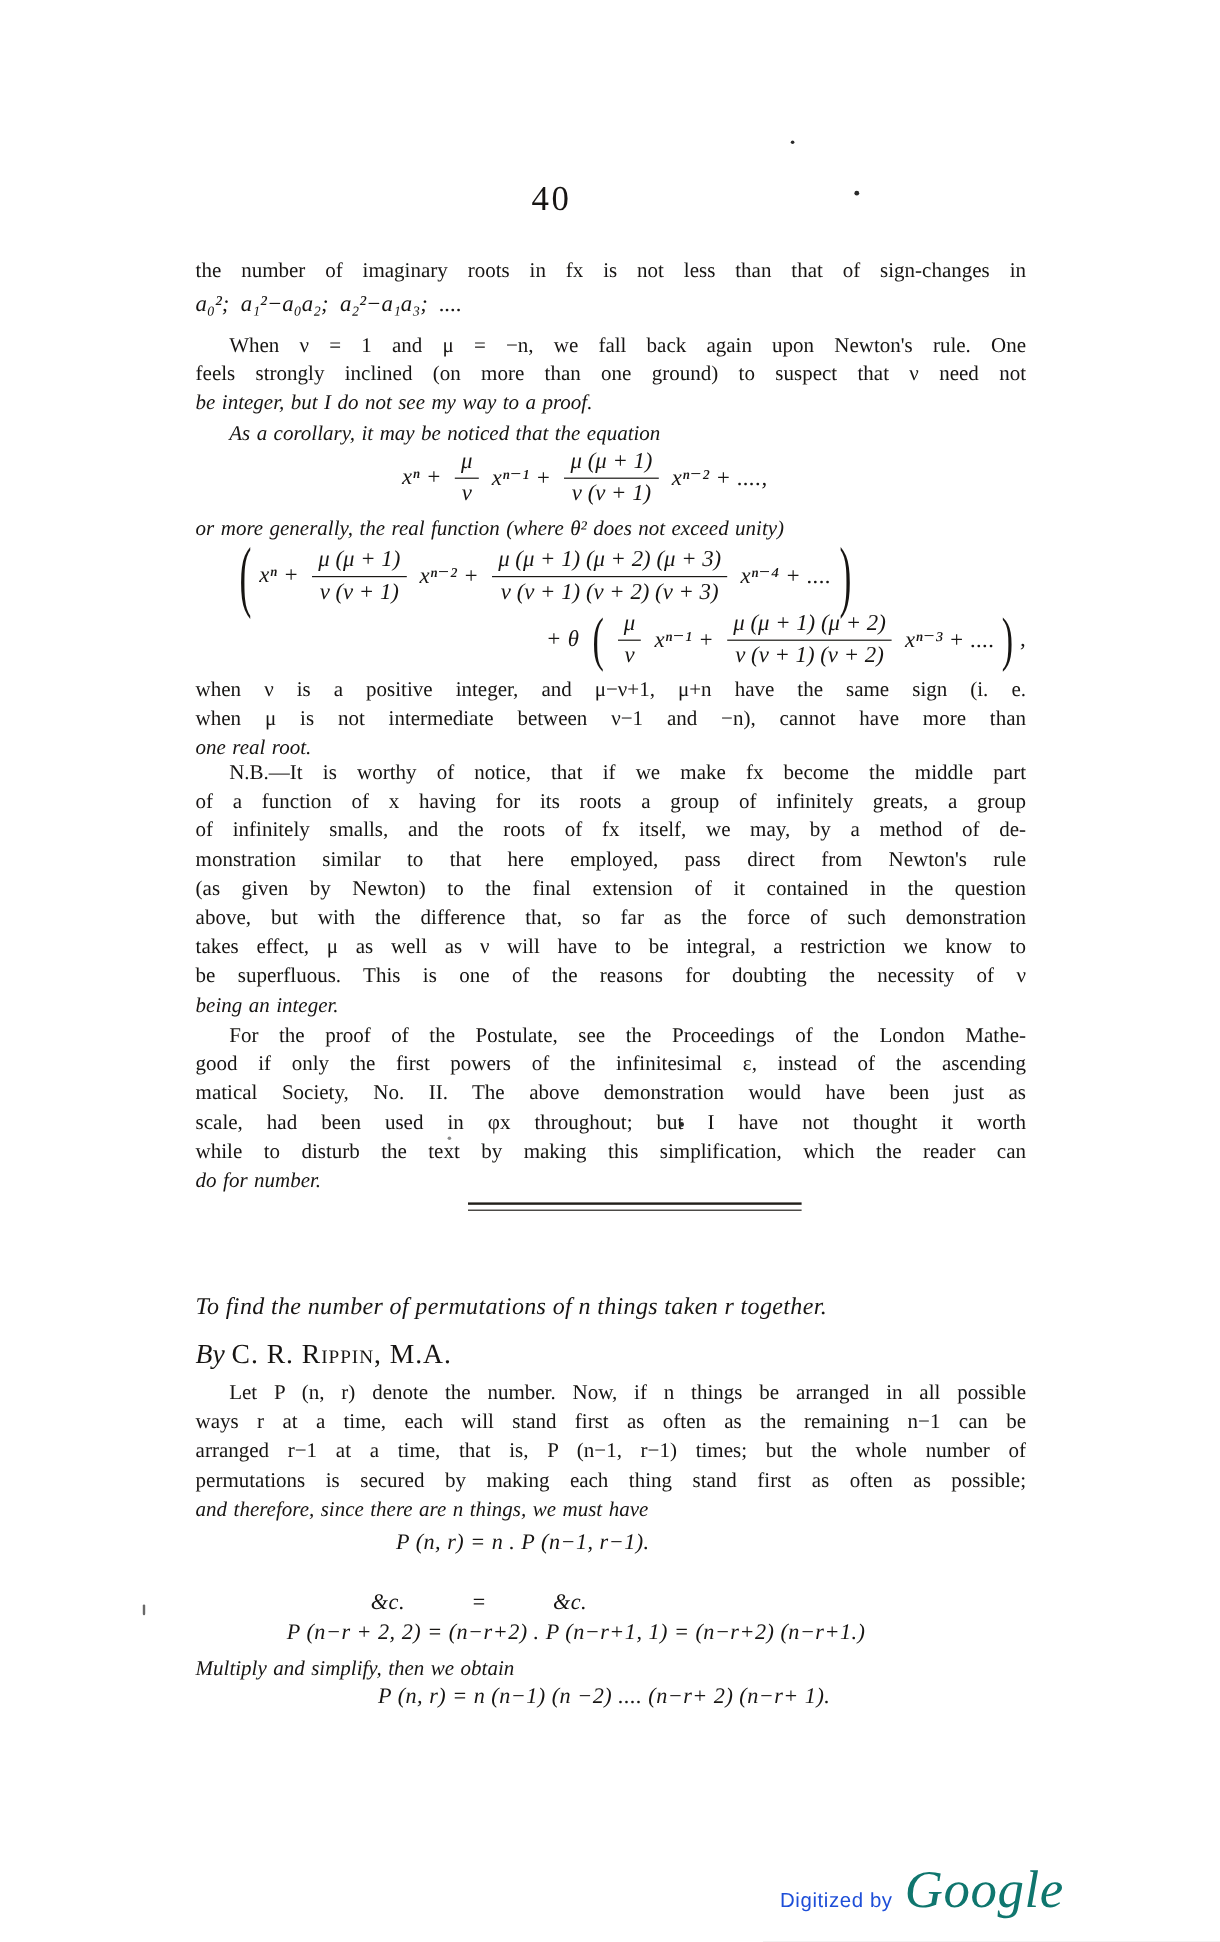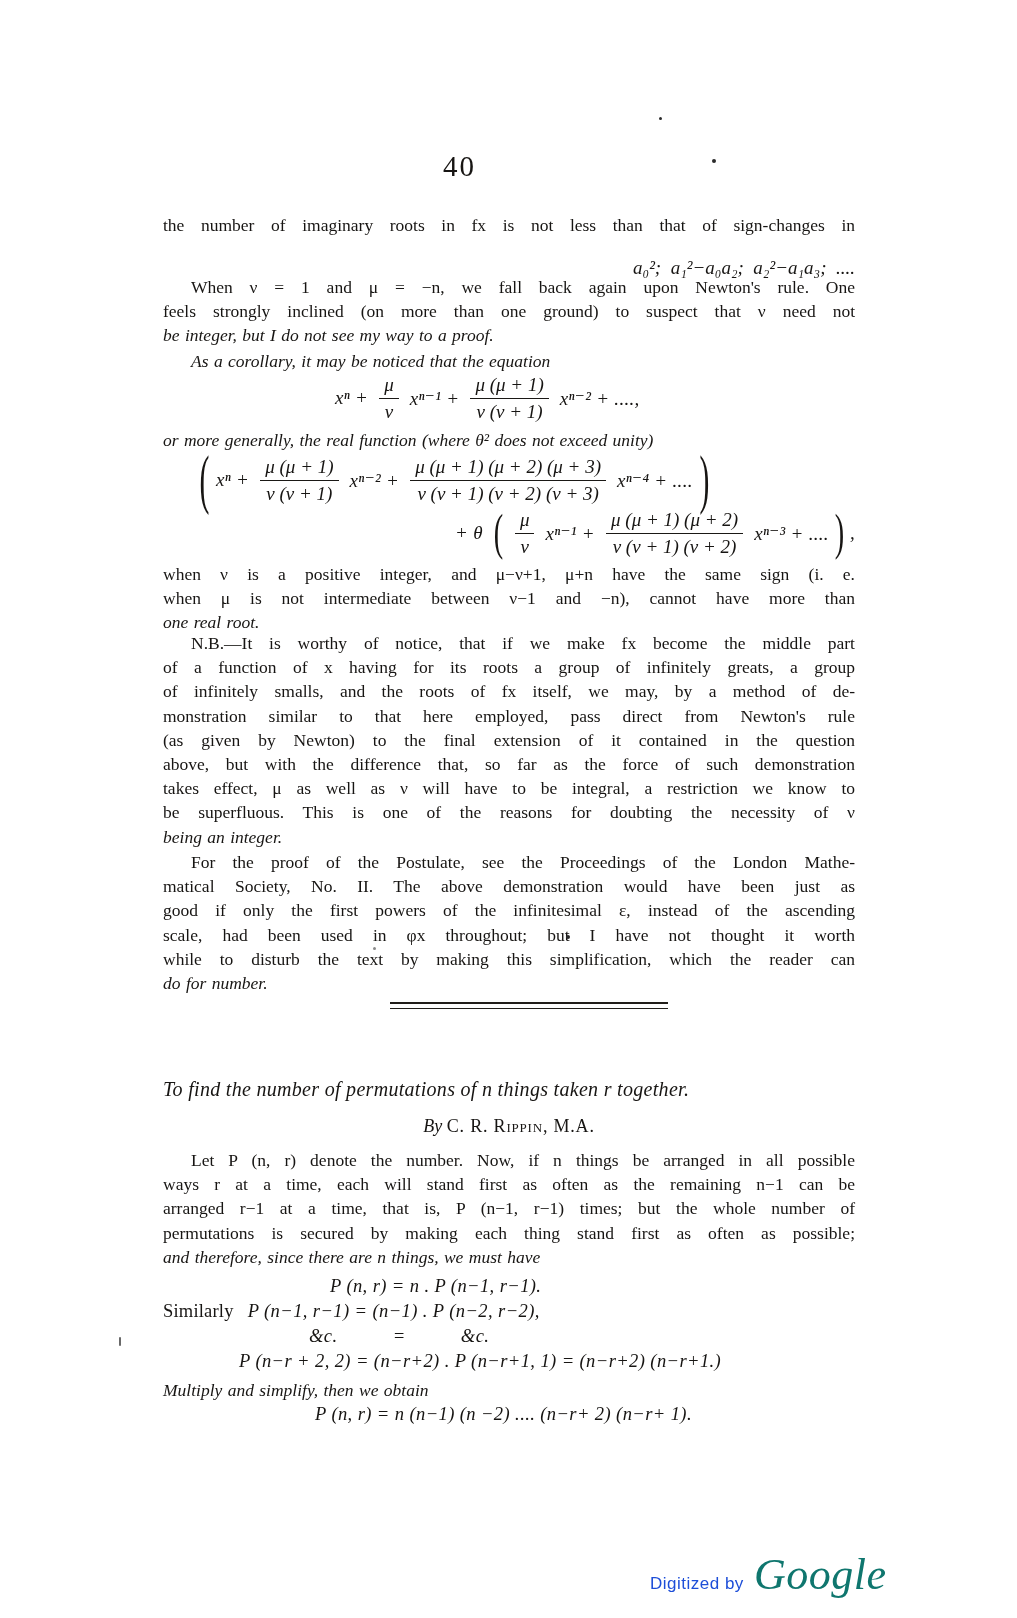--- a/index.html
+++ b/index.html
@@ -16,37 +16,37 @@
     position:absolute;top:150px;left:0;width:919px;
     text-align:center;font-size:29px;letter-spacing:2px;
   }
   .block{position:absolute;left:163px;width:692px;}
   .para{font-size:17.5px;line-height:24.2px;word-spacing:1px;}
   .jline{text-align:justify;text-align-last:justify;}
   .jline.ll{text-align-last:left;font-style:italic;}
   .jline.ind{text-indent:28px;}
   
   .disp{font-size:19px;font-style:italic;white-space:pre;}
-  .center{text-align:right;margin-top:14px;}
+  .center{text-align:left;}
   .eqline{display:flex;align-items:center;font-size:19px;}
   .mt{font-style:italic;white-space:pre;letter-spacing:.3px;}
   .frac{display:inline-flex;flex-direction:column;align-items:center;
         vertical-align:middle;margin:0 6px;font-style:italic;line-height:1.15;}
   .frac .num{display:block;padding:0 5px 2px;border-bottom:1.7px solid #1a1815;white-space:pre;}
   .frac .den{display:block;padding:2px 5px 0;white-space:pre;}
   .bp{display:inline-block;font-style:normal;font-size:27px;line-height:1;
       vertical-align:middle;transform-origin:center;}
   .bp.lg{transform:scaleY(2.45) scaleX(1.1);margin:0 7px;}
   .bp.md{transform:scaleY(1.85) scaleX(1.05);margin:0 6px;}
   
   .mathline{font-size:18.5px;font-style:italic;white-space:pre;letter-spacing:.4px;}
   .mlabel{font-style:normal;letter-spacing:.2px;}
   .erow{display:flex;align-items:baseline;}
   .title{font-size:20px;font-style:italic;letter-spacing:.3px;}
-  .byline{text-align:center;font-size:18px;margin-top:13px;}
+  .byline{font-size:23px;margin-top:13px;}
   .byline .by{font-style:italic;}
   .byline .author{font-variant:small-caps;letter-spacing:.8px;}
   .divider{
     position:absolute;top:1002px;left:390px;width:278px;height:3.5px;
     border-top:2.6px solid #211e1a;border-bottom:1.6px solid #211e1a;
   }
   .watermark{
     position:absolute;top:1549px;left:650px;
     display:flex;align-items:baseline;gap:10px;
   }
@@ -143,22 +143,22 @@
       <div class="jline">monstration similar to that here employed, pass direct from Newton's rule</div>
       <div class="jline">(as given by Newton) to the final extension of it contained in the question</div>
       <div class="jline">above, but with the difference that, so far as the force of such demonstration</div>
       <div class="jline">takes effect, μ as well as ν will have to be integral, a restriction we know to</div>
       <div class="jline">be superfluous.  This is one of the reasons for doubting the necessity of ν</div>
       <div class="jline ll">being an integer.</div>
     </div>
 
   <div class="block para" style="top:850px;">
       <div class="jline ind">For the proof of the Postulate, see the Proceedings of the London Mathe-</div>
+      <div class="jline">good if only the first powers of the infinitesimal ε, instead of the ascending</div>
       <div class="jline">matical Society, No. II.  The above demonstration would have been just as</div>
-      <div class="jline">good if only the first powers of the infinitesimal ε, instead of the ascending</div>
       <div class="jline">scale, had been used in φx throughout; but I have not thought it worth</div>
       <div class="jline">while to disturb the text by making this simplification, which the reader can</div>
       <div class="jline ll">do for number.</div>
     </div>
 
   <div class="divider"></div>
 
   <div class="block title" style="top:1078px;">To find the number of permutations of n things taken r together.</div>
 
   <div class="block byline" style="top:1103px;">
@@ -170,24 +170,20 @@
   <div class="block para" style="top:1148px;">
       <div class="jline ind">Let P (n, r) denote the number.  Now, if n things be arranged in all possible</div>
       <div class="jline">ways r at a time, each will stand first as often as the remaining n−1 can be</div>
       <div class="jline">arranged r−1 at a time, that is, P (n−1, r−1) times; but the whole number of</div>
       <div class="jline">permutations is secured by making each thing stand first as often as possible;</div>
       <div class="jline ll">and therefore, since there are n things, we must have</div>
     </div>
 
   <div class="block mathline" style="top:1276px;padding-left:167px;">P (n, r) = n . P (n−1, r−1).</div>
 
-  <div class="block erow" style="top:1301px;">
-    <span class="mathline mlabel">Similarly</span>
-    <span class="mathline" style="padding-left:14px;">P (n−1, r−1) = (n−1) . P (n−2, r−2),</span>
-  </div>
 
   <div class="block mathline" style="top:1326px;padding-left:146px;">&amp;c.           =           &amp;c.</div>
 
   <div class="block mathline" style="top:1351px;padding-left:76px;">P (n−r + 2, 2) = (n−r+2) . P (n−r+1, 1) = (n−r+2) (n−r+1.)</div>
 
   <div class="block para" style="top:1378px;">
       <div class="jline ll">Multiply and simplify, then we obtain</div>
     </div>
 
   <div class="block mathline" style="top:1404px;padding-left:152px;">P (n, r) = n (n−1) (n −2) .... (n−r+ 2) (n−r+ 1).</div>

